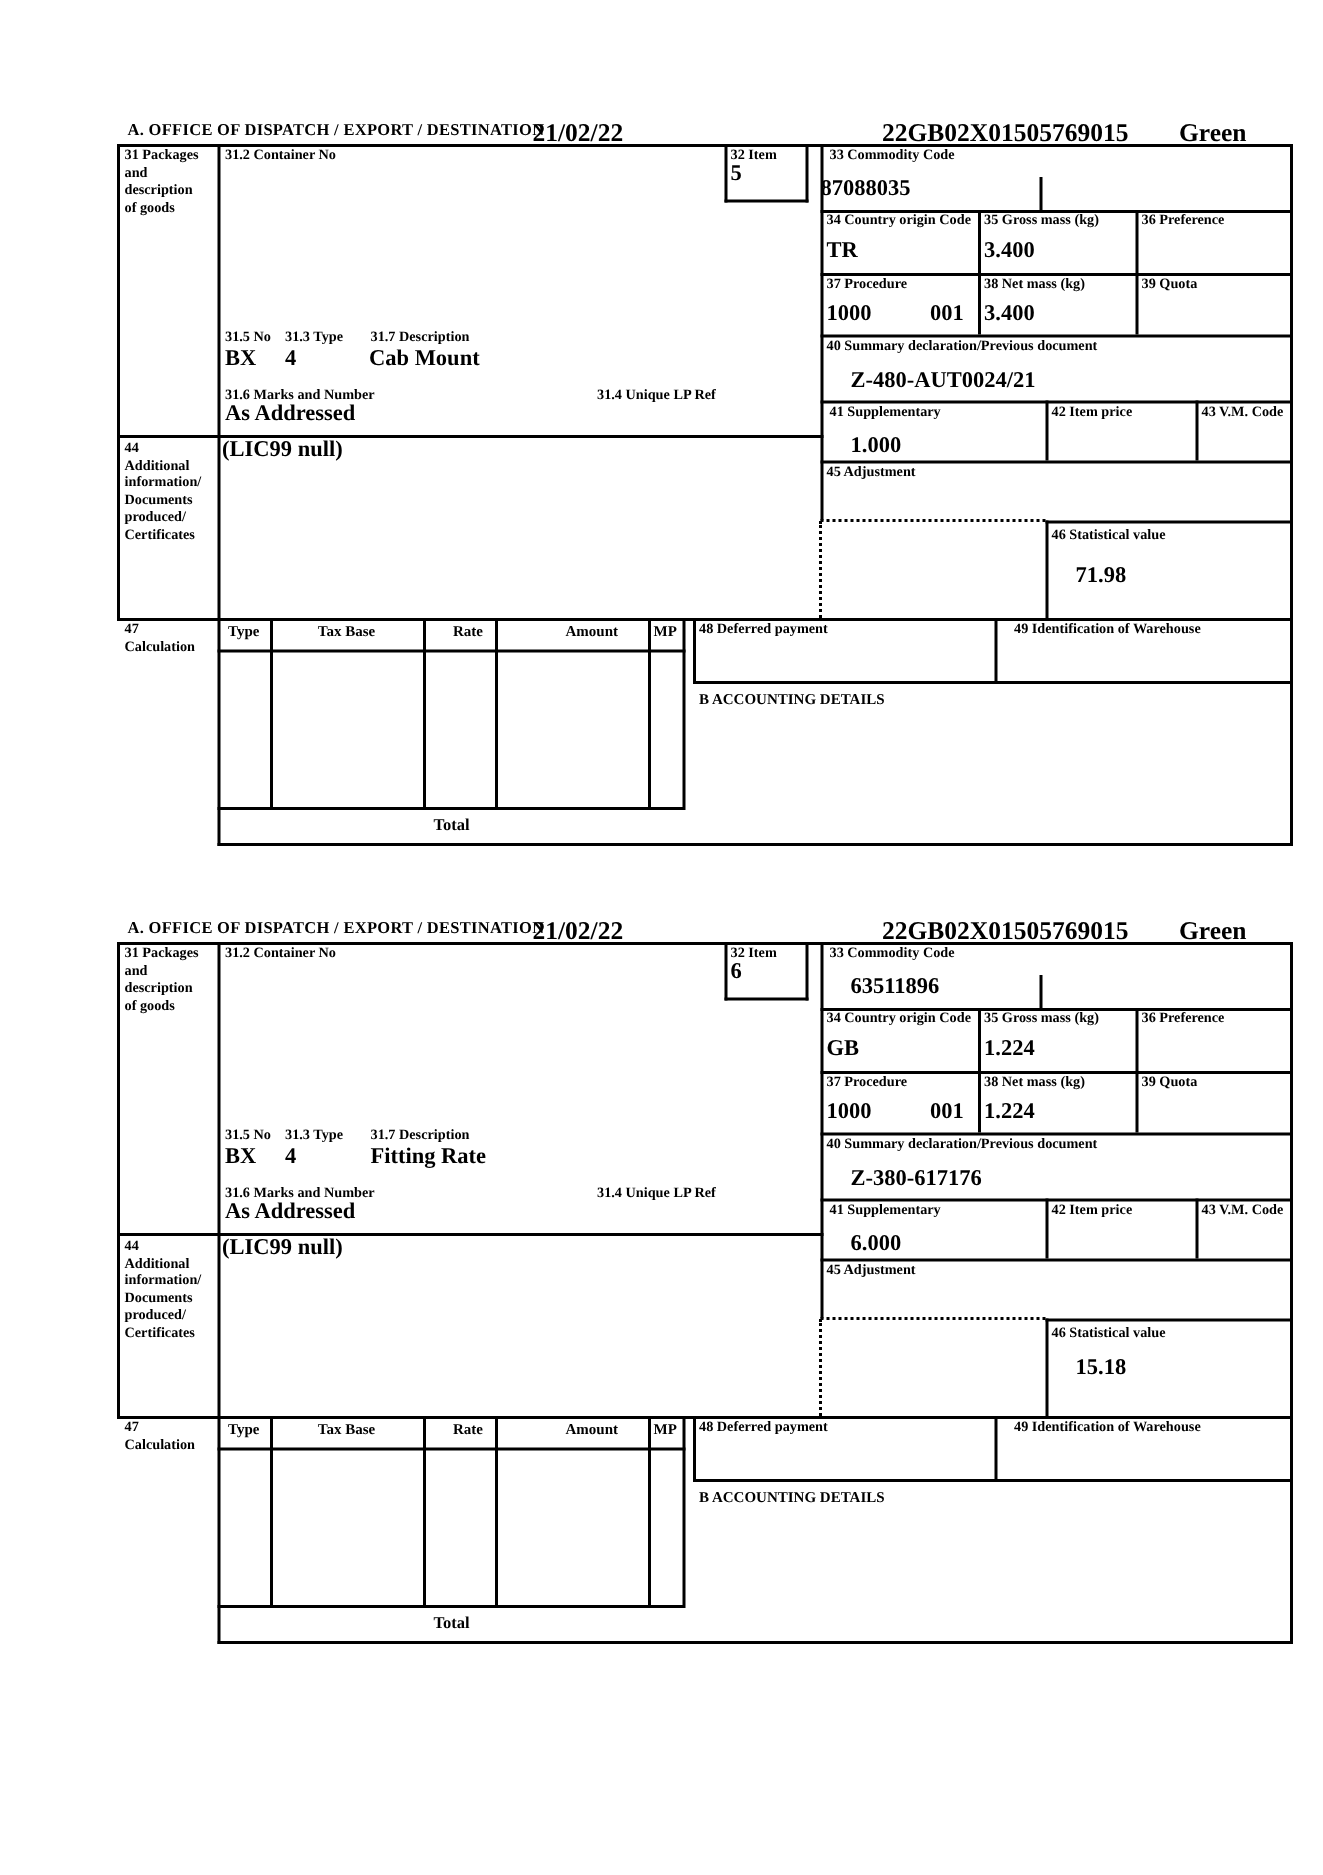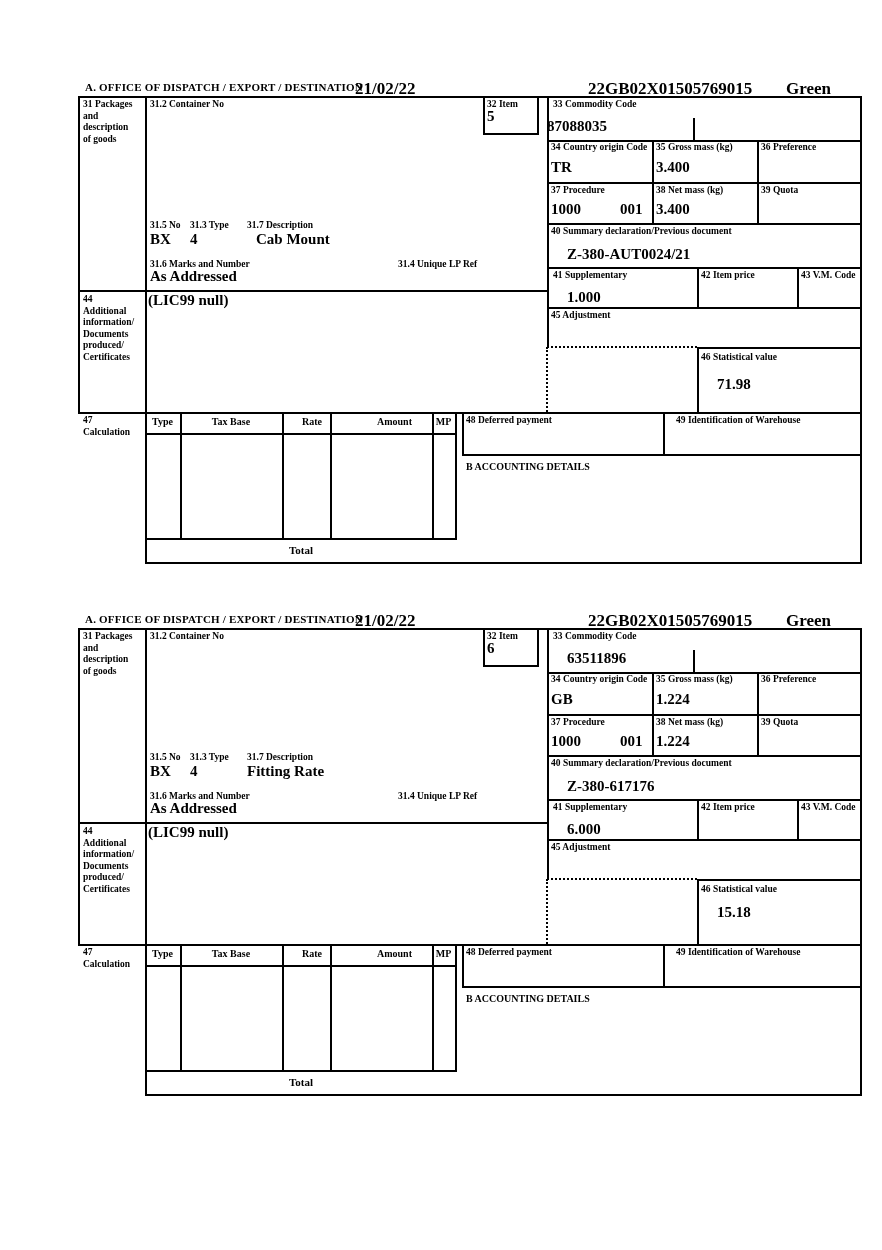--- a/index.html
+++ b/index.html
@@ -114,29 +114,29 @@
 
   <div class="val" style="left:487px; top:33px;">5</div>
   <div class="val" style="left:547px; top:43px;">87088035</div>
   <div class="val" style="left:551px; top:84px;">TR</div>
   <div class="val" style="left:656px; top:84px;">3.400</div>
   <div class="val" style="left:761px; top:84px;"></div>
   <div class="val" style="left:551px; top:126px;">1000</div>
   <div class="val" style="left:620px; top:126px;">001</div>
   <div class="val" style="left:656px; top:126px;">3.400</div>
   <div class="val" style="left:761px; top:126px;"></div>
-  <div class="val" style="left:567px; top:171px;">Z-380-AUT0024/21</div>
+  <div class="val" style="left:567px; top:171px;">Z-480-AUT0024/21</div>
   <div class="val" style="left:567px; top:214px;">1.000</div>
   <div class="val" style="left:701px; top:214px;"></div>
   <div class="val" style="left:801px; top:214px;"></div>
   <div class="val" style="left:551px; top:245px;"></div>
   <div class="val" style="left:717px; top:301px;">71.98</div>
   <div class="val" style="left:150px; top:156px;">BX</div>
   <div class="val" style="left:190px; top:156px;">4</div>
-  <div class="val" style="left:256px; top:156px;">Cab Mount</div>
+  <div class="val" style="left:246px; top:156px;">Cab Mount</div>
   <div class="val" style="left:150px; top:193px;">As Addressed</div>
   <div class="val" style="left:398px; top:193px;"></div>
   <div class="val" style="left:148px; top:217px;">(LIC99 null)</div>
 </div>
   <div class="form-section" id="sec-1" style="top:607px;">
 
   <div class="hdr-title" style="left:85px; top:6px;">A.  OFFICE OF DISPATCH / EXPORT / DESTINATION</div>
   <div class="hdr-big" style="left:355px; top:4px;">21/02/22</div>
   <div class="hdr-big" style="left:588px; top:4px;">22GB02X01505769015</div>
   <div class="hdr-big" style="left:786px; top:4px;">Green</div>

